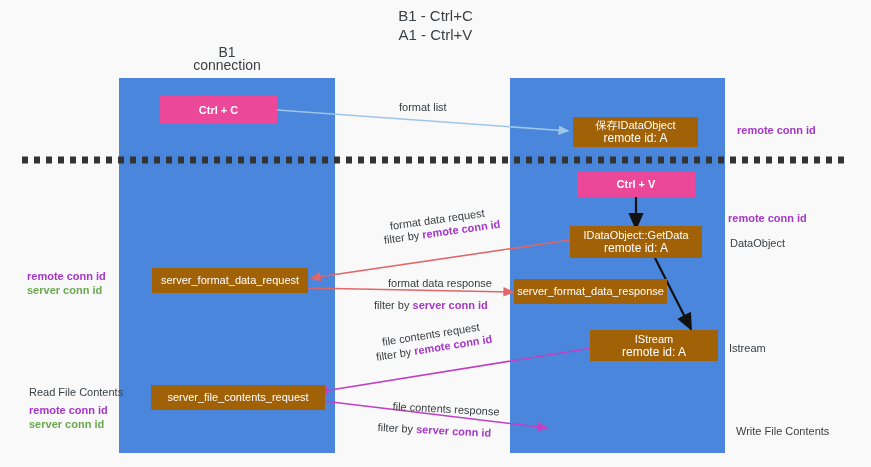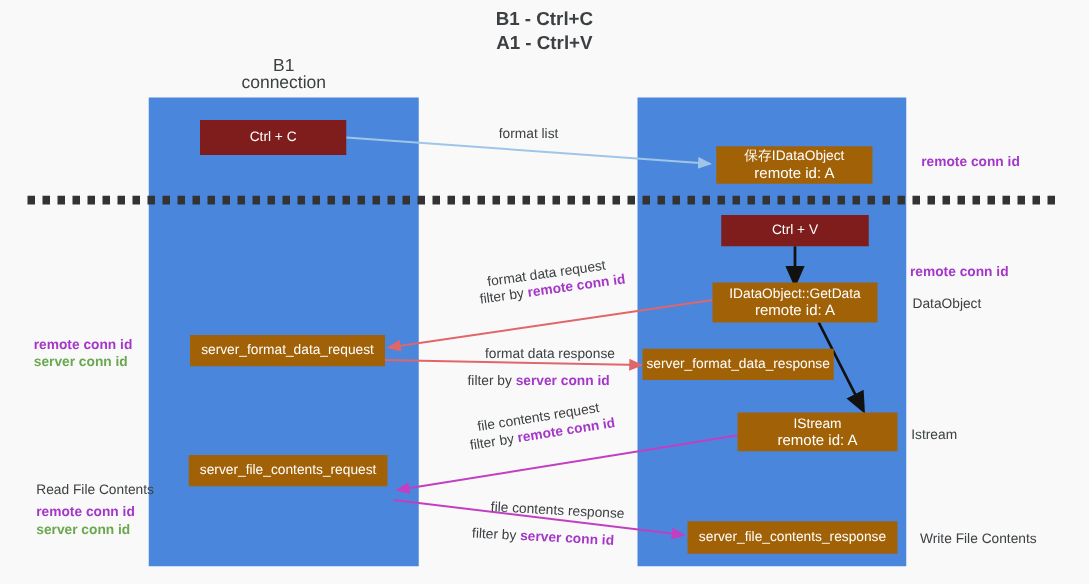--- a/index.html
+++ b/index.html
@@ -12,39 +12,39 @@
   #stage{position:absolute;left:0;top:0;width:871px;height:467px;}
 
   
   .lane{position:absolute;background:#4a86db;}
   .lane-b1{left:119px;top:78px;width:216px;height:375px;}
   .lane-a1{left:510px;top:78px;width:215px;height:375px;}
 
   
   .diagram-title{
     position:absolute;left:0;top:6px;width:871px;
-    text-align:center;font-size:15px;color:#3c4043;line-height:19px;font-weight:bold;
+    text-align:center;font-size:15px;color:#3c4043;line-height:19px;
   }
   .lane-head{
     position:absolute;text-align:center;font-size:14px;color:#3c4043;
     line-height:13px;width:216px;
   }
   .lane-head .l1{display:block;}
   .lane-head .l2{display:block;}
   .head-b1{left:119px;top:46px;}
   .head-a1{left:510px;top:46px;width:215px;}
 
   
   .node{
     position:absolute;box-sizing:border-box;
     display:flex;align-items:center;justify-content:center;
     text-align:center;color:#ffffff;font-size:11px;line-height:13px;
     padding:2px 4px;
   }
-  .node.green{background:#7f1d1d;}
+  .node.green{background:#ec4899;font-weight:bold;}
   .node.orange{background:#a16207;}
   .node .sub{display:block;font-size:12px;}
 
   
   .note{position:absolute;font-size:11px;line-height:14px;color:#3c4043;white-space:nowrap;}
   .purple{color:#a437c8;font-weight:bold;}
   .green-t{color:#6aa84f;font-weight:bold;}
 
   
   .edge-label{
@@ -130,27 +130,24 @@
 
   <div class="node orange" style="left:514px;top:279px;width:153px;height:25px;">
     <span>server_format_data_response</span>
   </div>
 
   <div class="node orange" style="left:590px;top:330px;width:128px;height:31px;flex-direction:column;">
     <span>IStream</span>
     <span class="sub">remote id: A</span>
   </div>
 
-  <div class="node orange" style="left:151px;top:364px;width:159px;height:25px;">
+  <div class="node orange" style="left:151px;top:385px;width:174px;height:25px;">
     <span>server_file_contents_request</span>
   </div>
 
-  <div class="node orange" style="left:550px;top:417px;width:168px;height:26px;">
-    <span>server_file_contents_response</span>
-  </div>
 
   <div class="edge-label" style="left:399px;top:100px;">
     <span>format list</span>
   </div>
 
   <div class="edge-label" style="left:389px;top:219px;transform:rotate(-8deg);">
     <span>format data request</span>
   </div>
   <div class="edge-label" style="left:383px;top:233px;transform:rotate(-8deg);">
     <span>filter by </span><span class="hl purple">remote conn id</span>

